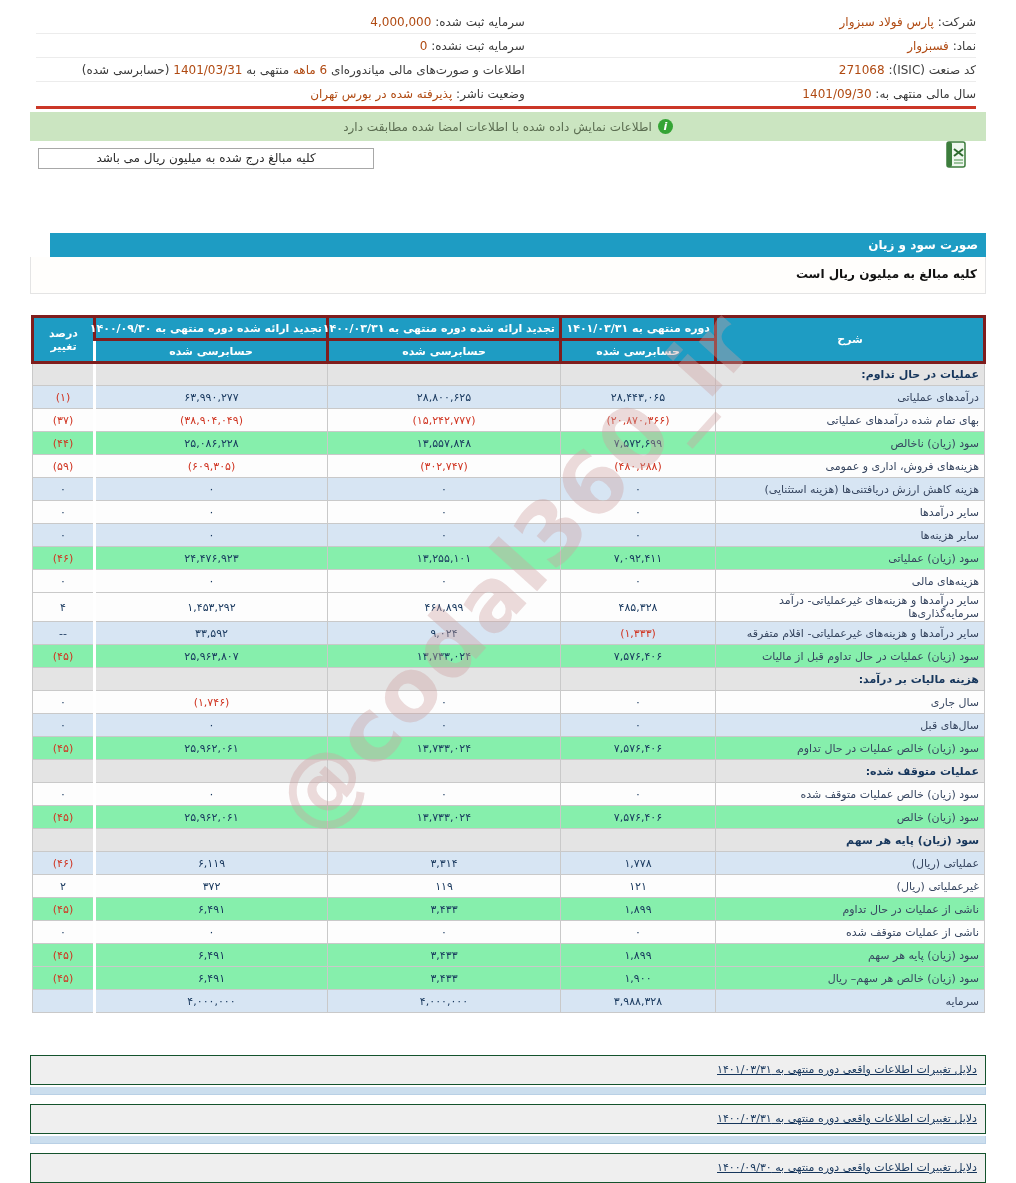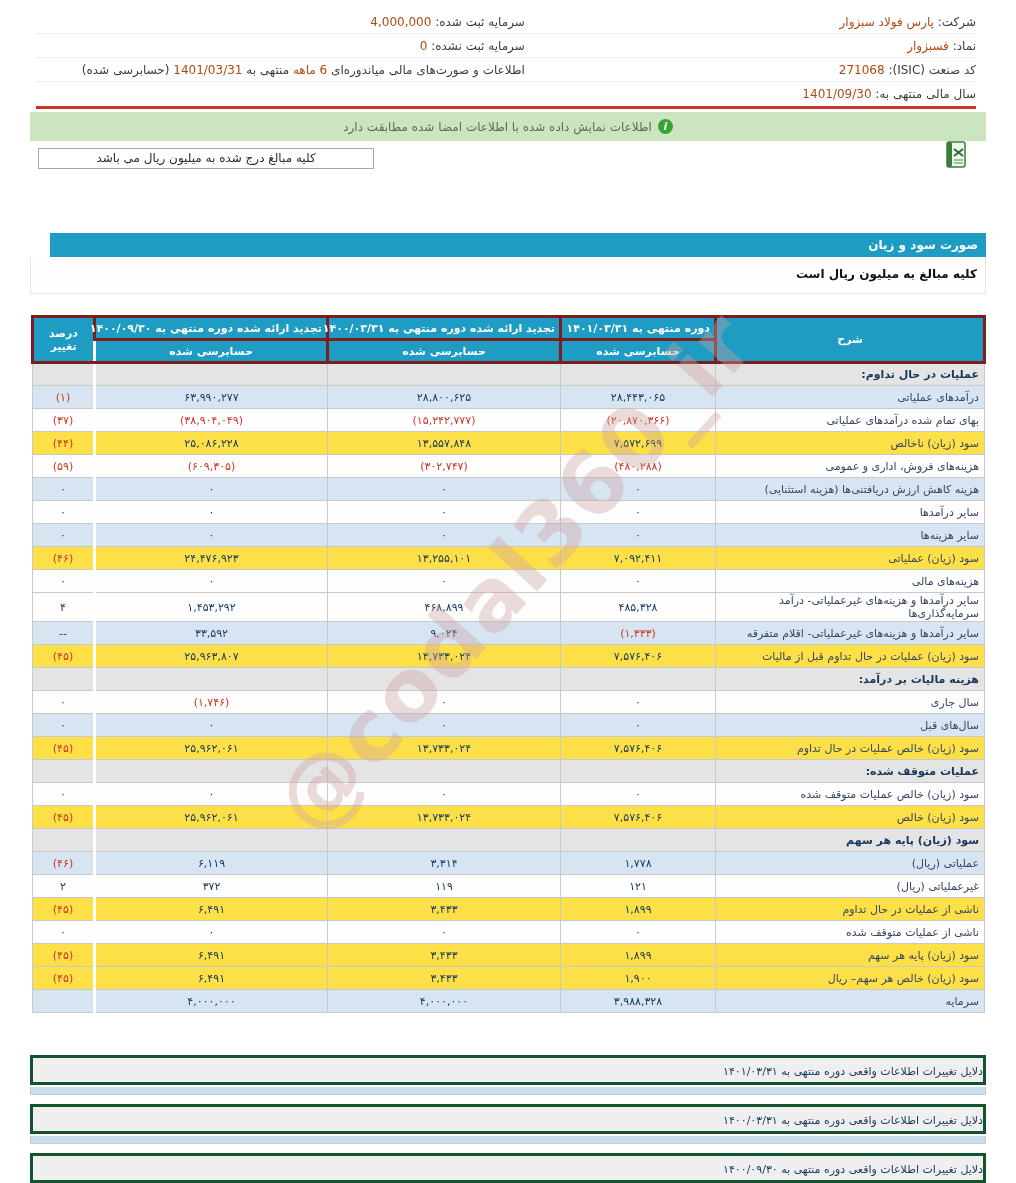--- a/index.html
+++ b/index.html
@@ -40,27 +40,27 @@
   .stmt th.h-period .pl { position:relative; z-index:2; display:block; white-space:nowrap; direction:rtl; text-align:right; }
   .stmt th.h-audit { text-align:center; }
   .stmt th.h-pct { text-align:center; border-right:3px solid #fff; }
   .stmt td { border:1px solid #c9c9c9; height:23px; padding:1px 5px; color:#17375d; }
   .stmt td.c-label { text-align:right; color:#374660;margin-top:14px; }
   .stmt td.c-num { text-align:center; direction:ltr; }
   .stmt td.c-pct { border-right:3px solid #fff; }
   .stmt td.neg { color:#d03522; }
   tr.bg-white  td { background:#fdfdfd; }
   tr.bg-blue   td { background:#d7e5f3; }
-  tr.bg-yellow td { background:#fde047; }
+  tr.bg-yellow td { background:#86efac; }
   tr.section-row td { background:#e4e4e4; }
   tr.section-row td.c-label { font-weight:bold; color:#16365c; }
 
   
   .footer-area { margin-top:42px; }
-  .footer-row { height:30px; background:#efefef; border:3px solid #14532d; line-height:28px; font-size:11px; color:#16365c; cursor:pointer; }
+  .footer-row { height:30px; background:#efefef; border:1px solid #14532d; line-height:28px; padding-right:8px; font-size:11px; color:#16365c; cursor:pointer;text-decoration:underline; }
   .footer-bar { height:8px; background:#cbdeee; border:1px solid #b9d0e5; border-top:none; margin:2px 0 9px 0; }
 
   
   .watermark {
     position:absolute; left:255px; top:785px; z-index:10; pointer-events:none;
     transform:rotate(-48deg); transform-origin:left top;
     font-size:86px; font-weight:bold; letter-spacing:2px; direction:ltr;
     color:rgba(205,160,160,0.38); white-space:nowrap;
   }
 </style>
@@ -100,20 +100,24 @@
         <span class="info-value">6 ماهه</span>
         <span class="info-label">منتهی به</span>
         <span class="info-value">1401/03/31</span>
         <span class="info-label">(حسابرسی شده)</span>
       </div>
     </div>
     <div class="info-row" style="border-bottom:none;">
       <div class="info-cell right-half">
         <span class="info-label">سال مالی منتهی به:</span>
         <span class="info-value">1401/09/30</span>
+      </div>
+      <div class="info-cell left-half">
+        <span class="info-label">وضعیت ناشر:</span>
+        <span class="info-value">پذیرفته شده در بورس تهران</span>
       </div>
     </div>
   </div>
 
   <div class="green-bar">
     <span class="info-icon">i</span>
     <span>اطلاعات نمایش داده شده با اطلاعات امضا شده مطابقت دارد</span>
   </div>
 
   <div class="tools-row">

